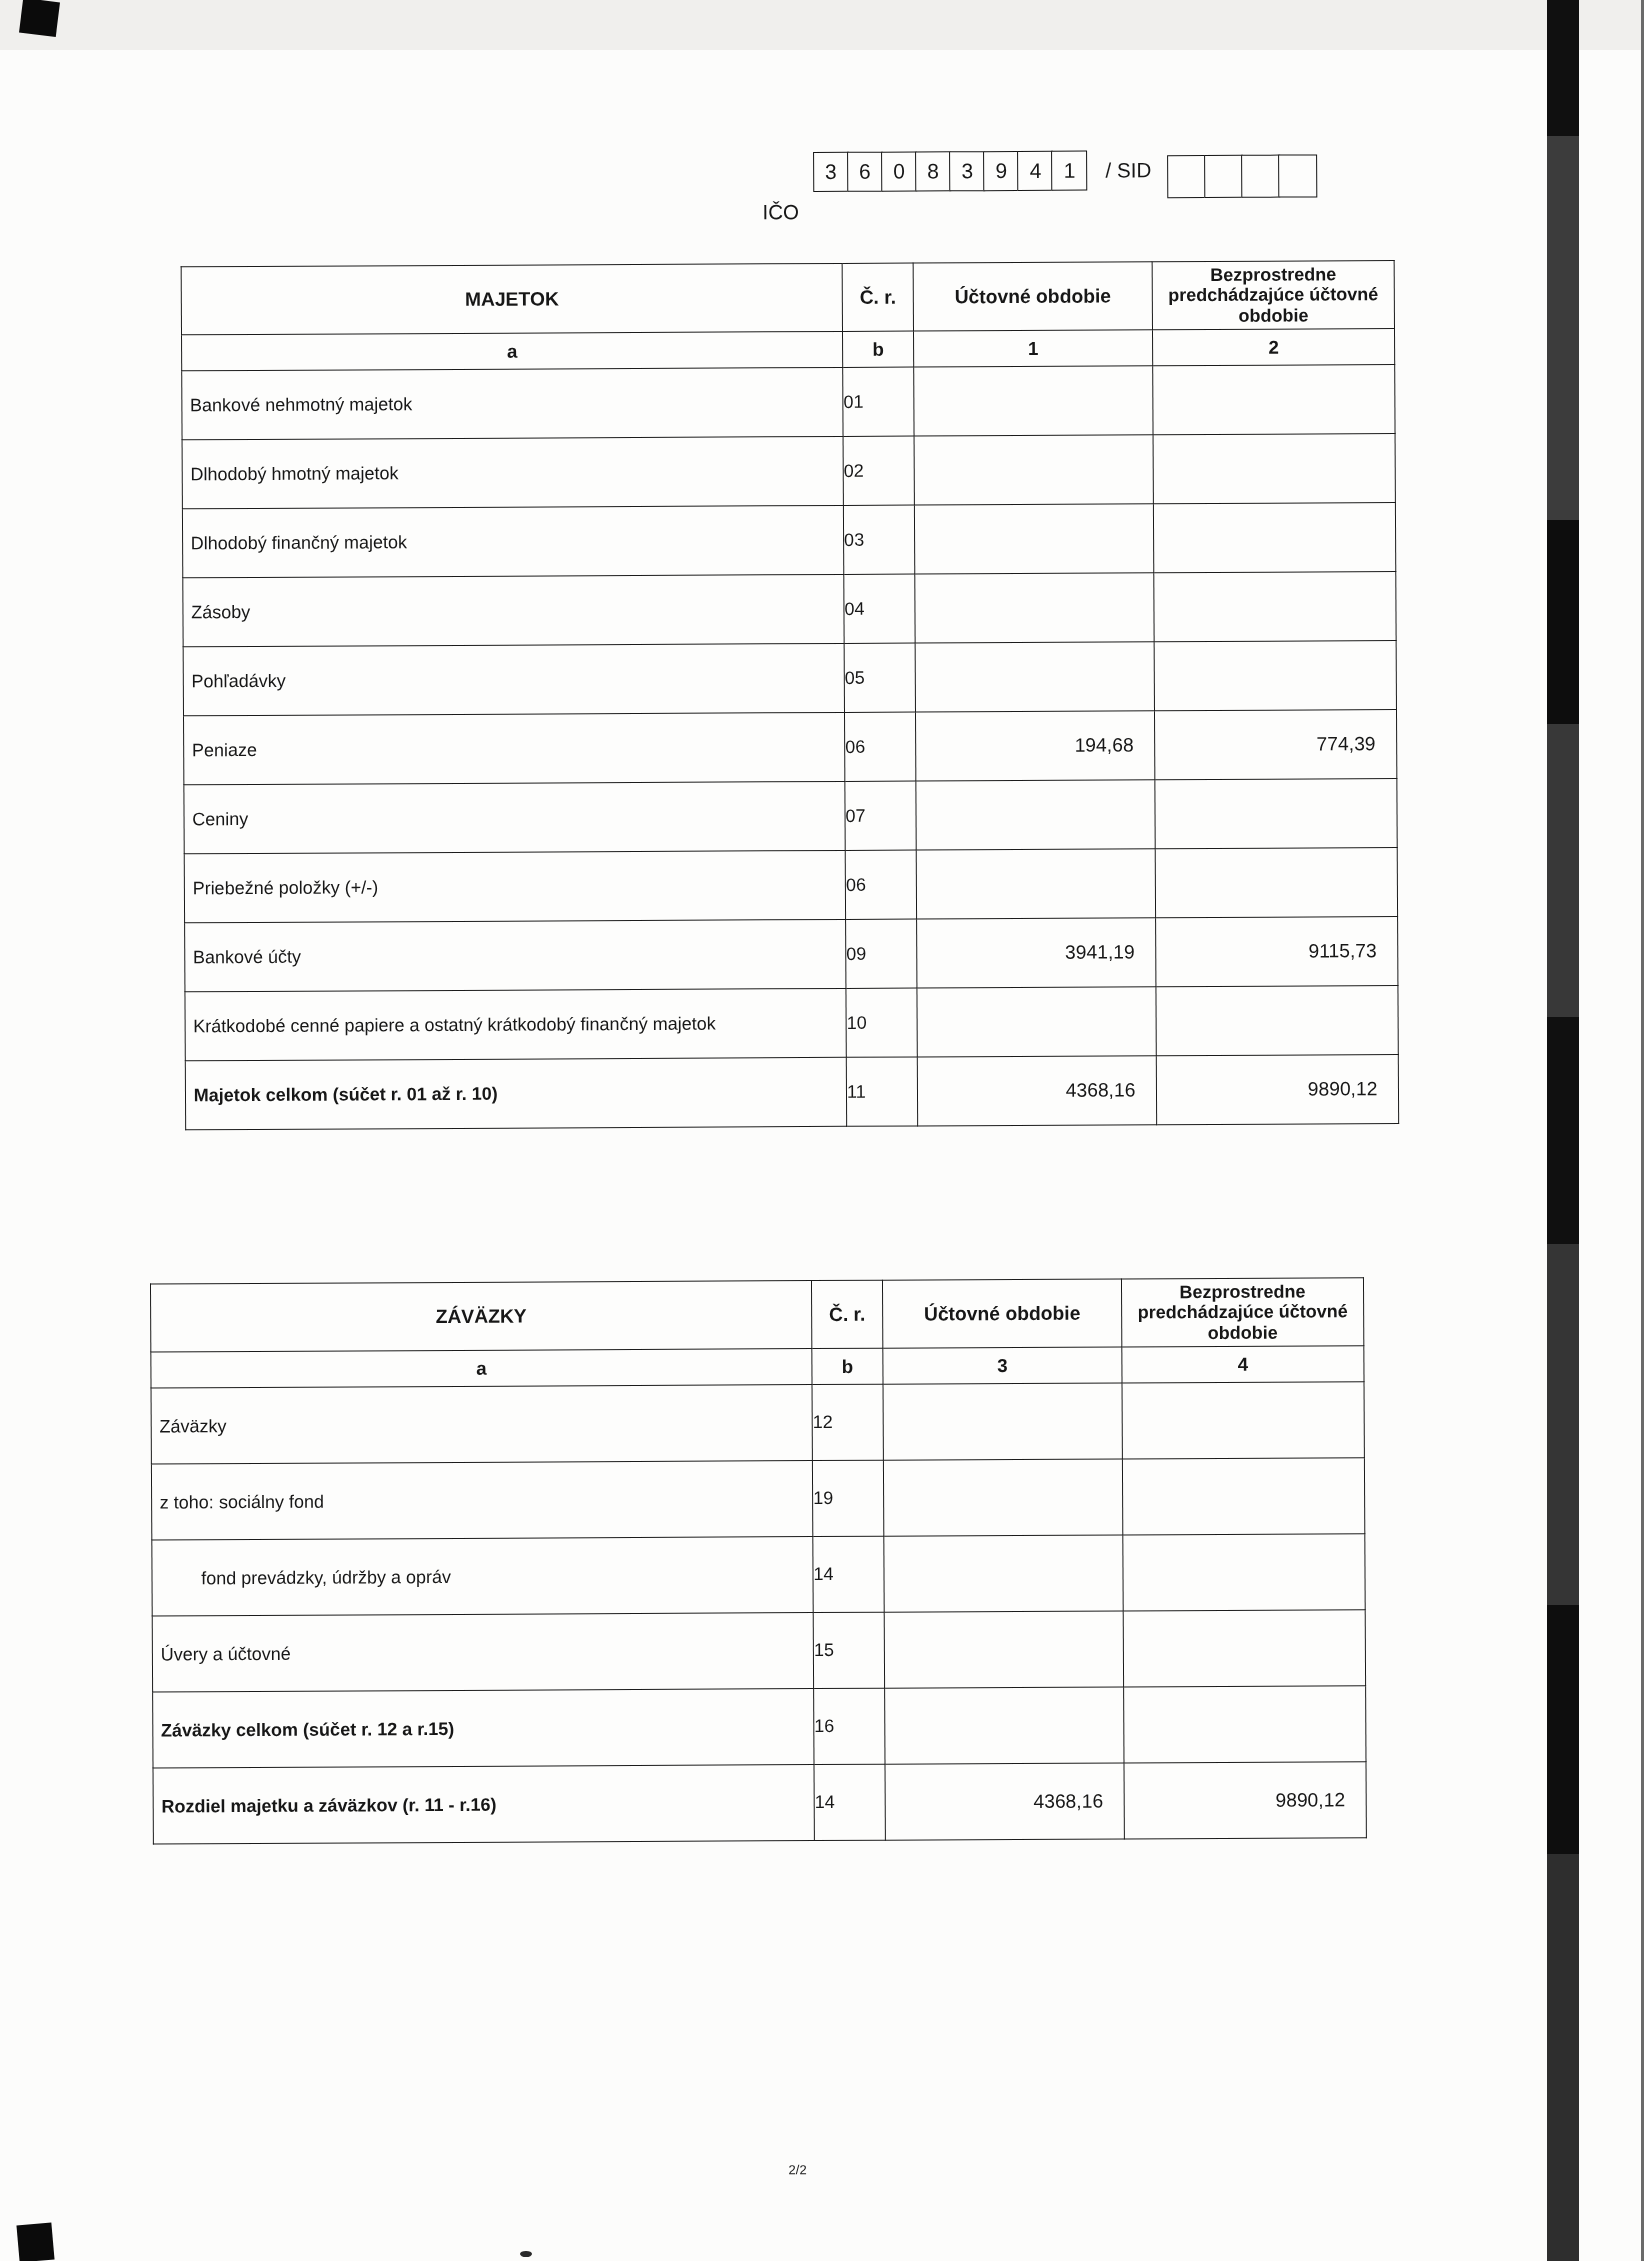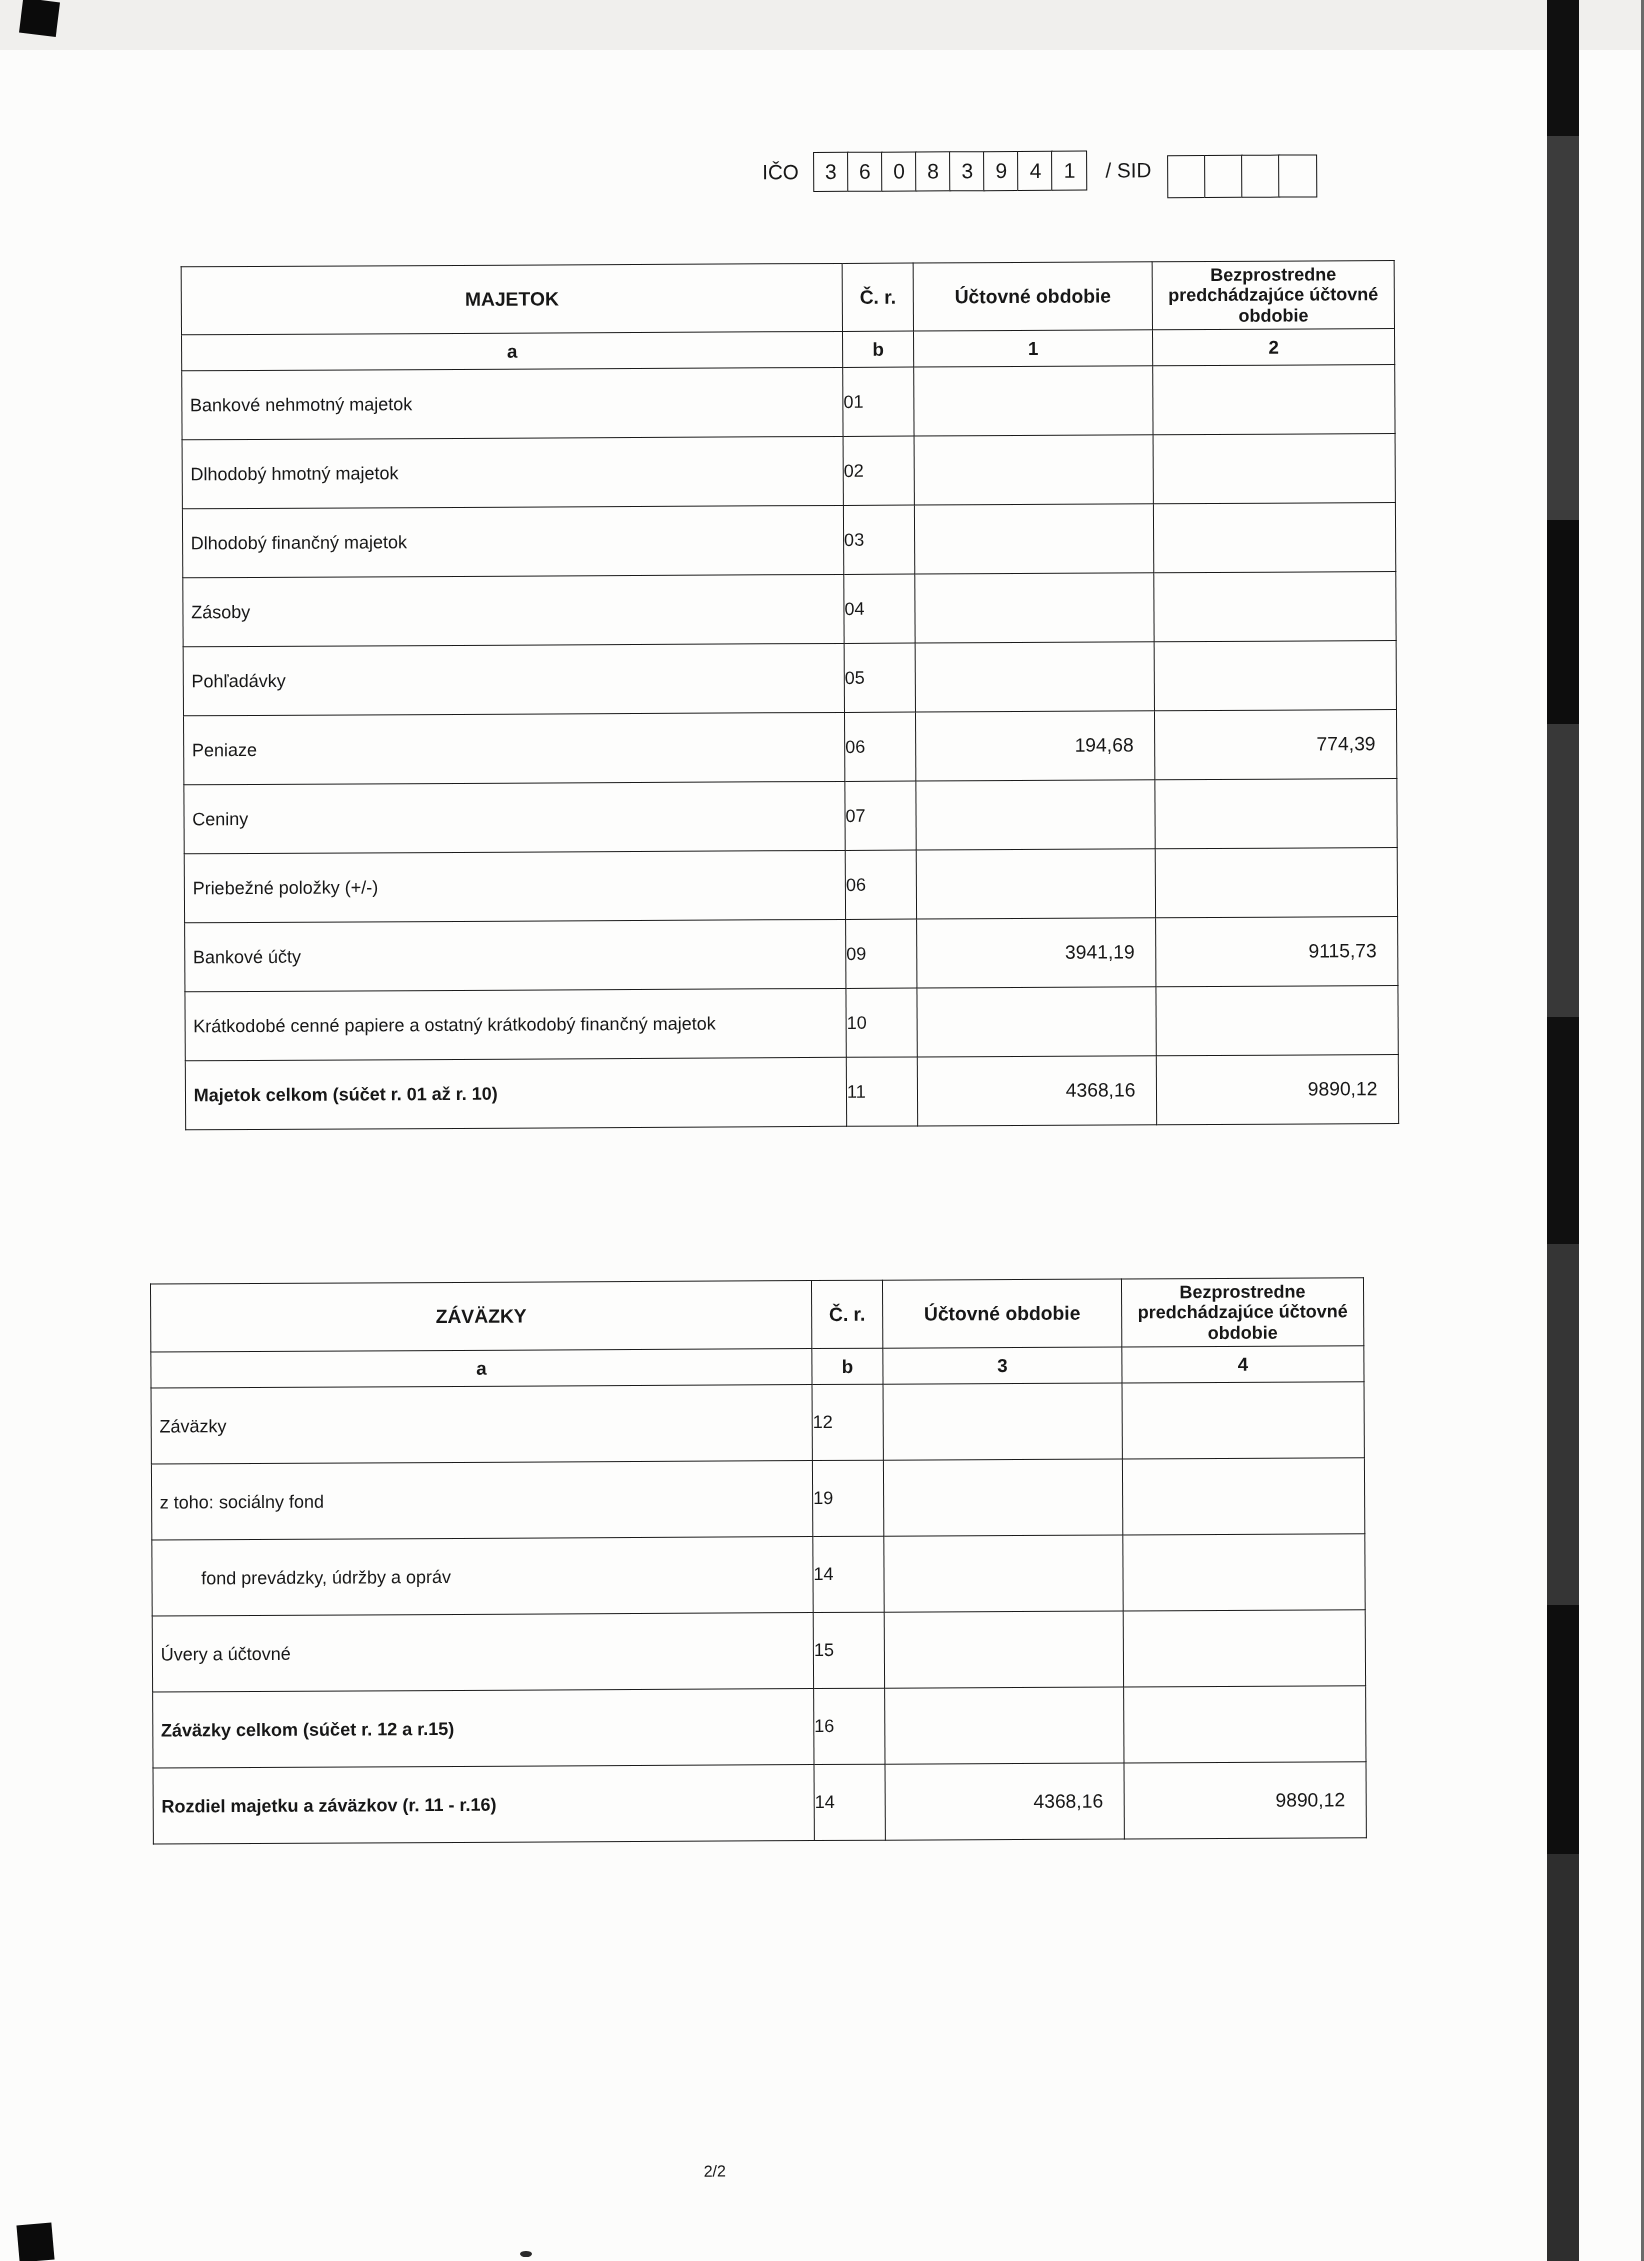--- a/index.html
+++ b/index.html
@@ -17,21 +17,21 @@
     background: #f0efed;
   }
   .tilt {
     position: absolute; inset: 0;
     transform: rotate(-0.3deg);
     transform-origin: 50% 40%;
   }
 
   
   .ico-section { position: absolute; left: 766px; top: 152px; display: flex; align-items: flex-start; }
-  .ico-label { font-size: 20.6px; padding-top: 7.7px; margin-right: 14px; }
+  .ico-label { font-size: 20.6px; padding-top: 7.7px; margin-right: 14px; margin-top: 40px; }
   .boxes { display: flex; }
   .dbox {
     width: 36px; height: 40px;
     border: 1.9px solid #141414;
     margin-left: -1.9px;
     font-size: 21px;
     display: flex; align-items: center; justify-content: center;
     background: #fdfdfc;
   }
   .boxes .dbox:first-child { margin-left: 0; }
@@ -53,21 +53,21 @@
   .tbl-2 tbody tr { height: 76px; }
   .tbl tbody td { vertical-align: middle; }
   td[data-name="row-label"] { vertical-align: top; padding: 5.8px 13px 5.2px 7.7px; text-align: left; }
   td[data-name="row-label"] span { display: inline-block; max-width: 568px; line-height: 1.25; }
   tr.bold td[data-name="row-label"] { font-weight: bold; }
   td[data-name="row-number"] { text-align: left; }
   td[data-name="current-period-value"],
   td[data-name="previous-period-value"] { text-align: right; padding-right: 20.6px; font-size: 19.3px; }
   span.indent { padding-left: 41px; }
 
-  .page-number { position: absolute; left: 697px; top: 2162px; width: 103px; text-align: left; font-size: 16px; }
+  .page-number { position: absolute; left: 697px; top: 2162px; width: 103px; text-align: right; font-size: 13px; }
 
   
   .scan-strip {
     position: absolute; left: 1547px; top: 0; width: 32px; height: 100%;
     background: linear-gradient(to bottom,
       #101010 0%, #101010 6%, #3c3c3c 6%, #3c3c3c 23%,
       #0d0d0d 23%, #0d0d0d 32%, #383838 32%, #383838 45%,
       #101010 45%, #101010 55%, #353535 55%, #353535 71%,
       #0e0e0e 71%, #0e0e0e 82%, #2e2e2e 82%, #2e2e2e 100%);
   }

